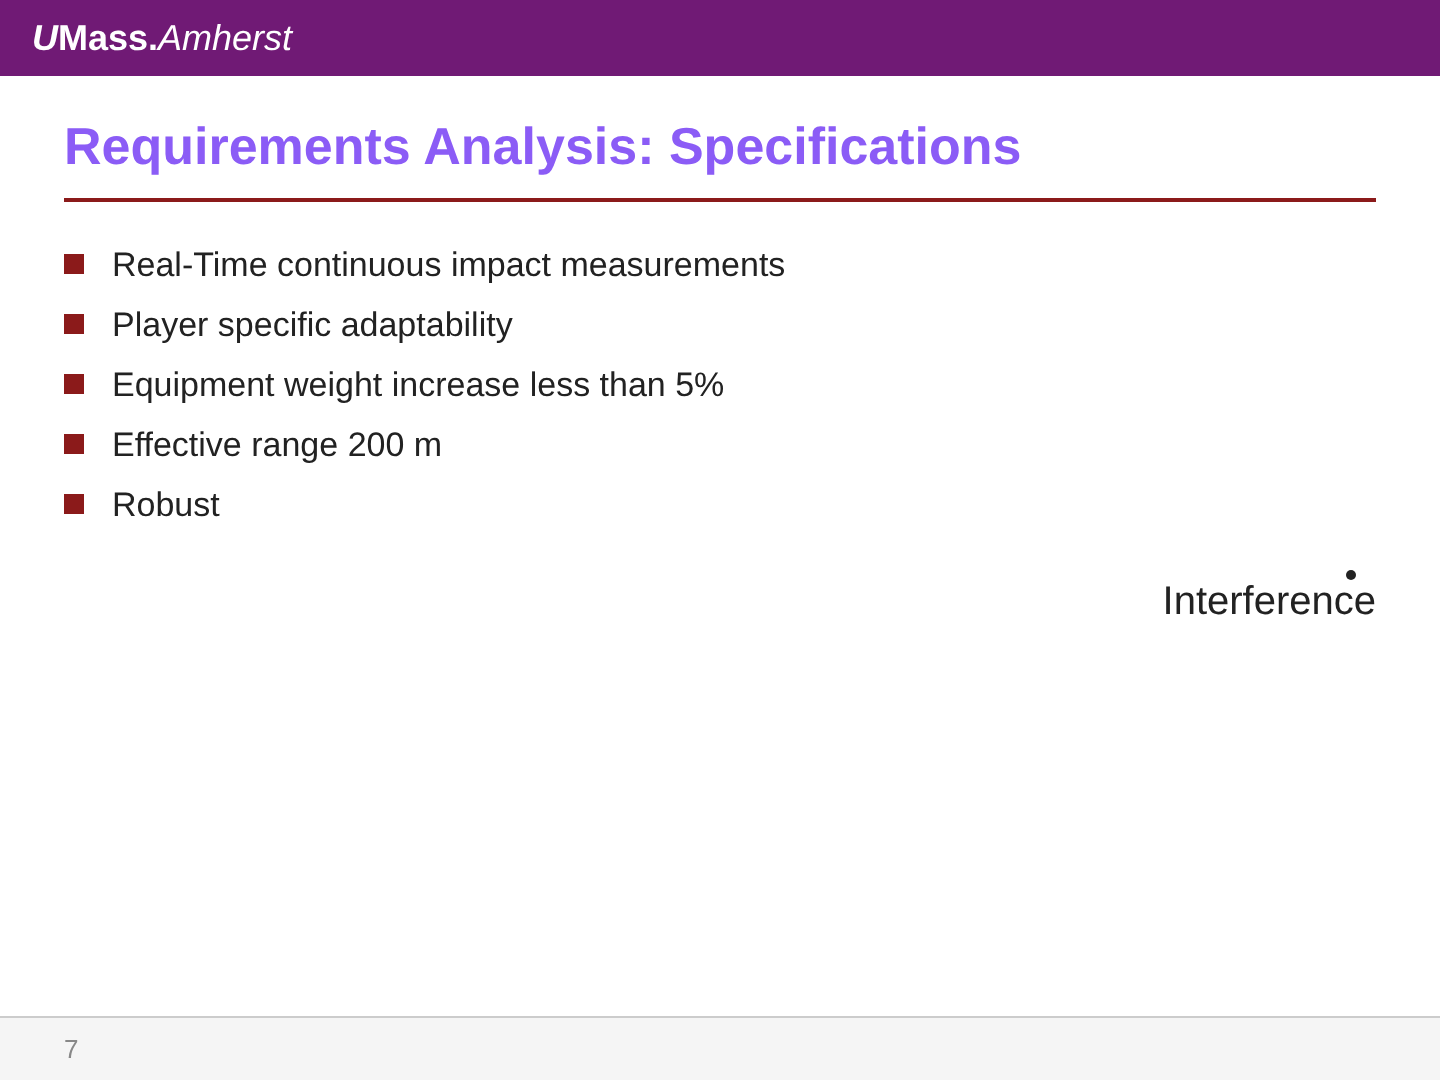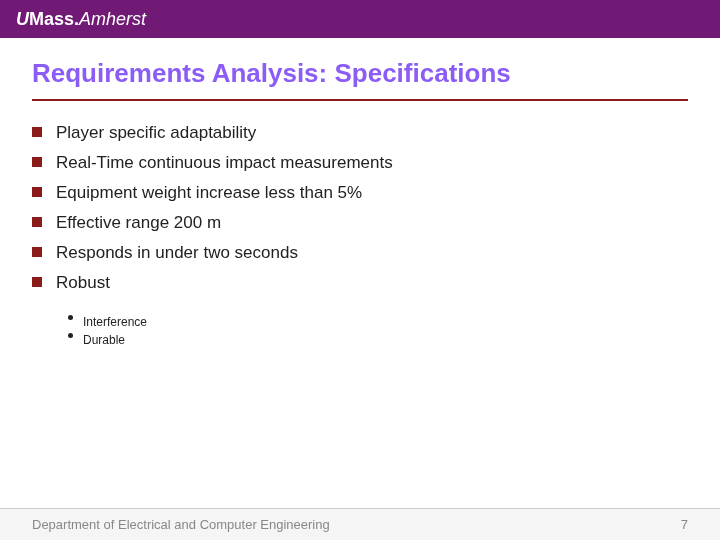--- a/index.html
+++ b/index.html
@@ -89,24 +89,25 @@
 
     .sub-bullets {
       list-style: none;
       padding: 0;
       margin-left: 36px;
       margin-bottom: 8px;
     }
 
     .sub-bullets li {
       display: flex;
-      align-items: flex-start;
-      font-size: 12px;
+      align-items: flex-end;
+      font-size: 20px;
       color: #222222;
       margin-bottom: 4px;
+      flex-direction: column;
     }
 
     .sub-bullet-dot {
       display: inline-block;
       width: 5px;
       height: 5px;
       background: #222222;
       border-radius: 50%;
       margin-right: 10px;
       flex-shrink: 0;
@@ -145,52 +146,43 @@
   </div>
 </div>
 
 <div class="main-content">
   <div class="page-title">Requirements Analysis: Specifications</div>
   <hr class="title-divider">
 
   <ul class="bullet-list">
     <li>
       <span class="bullet-square"></span>
-      <span>Player specific adaptability</span>
+      <span>Real-Time continuous impact measurements</span>
     </li>
     <li>
       <span class="bullet-square"></span>
-      <span>Real-Time continuous impact measurements</span>
+      <span>Player specific adaptability</span>
     </li>
     <li>
       <span class="bullet-square"></span>
       <span>Equipment weight increase less than 5%</span>
     </li>
     <li>
       <span class="bullet-square"></span>
       <span>Effective range 200 m</span>
-    </li>
-    <li>
-      <span class="bullet-square"></span>
-      <span>Responds in under two seconds</span>
     </li>
     <li>
       <span class="bullet-square"></span>
       <span>Robust</span>
     </li>
   </ul>
 
   <ul class="sub-bullets">
     <li>
       <span class="sub-bullet-dot"></span>
       <span>Interference</span>
     </li>
-    <li>
-      <span class="sub-bullet-dot"></span>
-      <span>Durable</span>
-    </li>
   </ul>
 </div>
 
 <div class="footer">
-  <span class="footer-text">Department of Electrical and Computer Engineering</span>
   <span class="footer-page">7</span>
 </div>
 
 </body></html>

